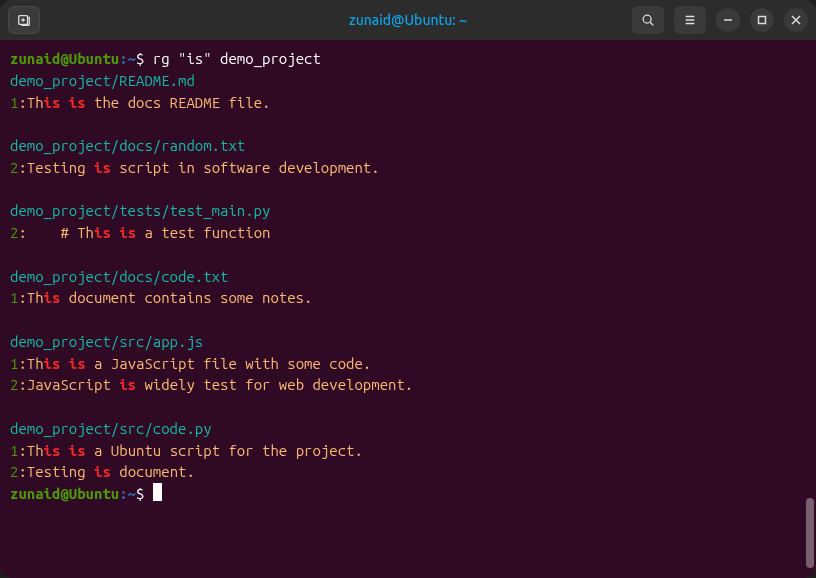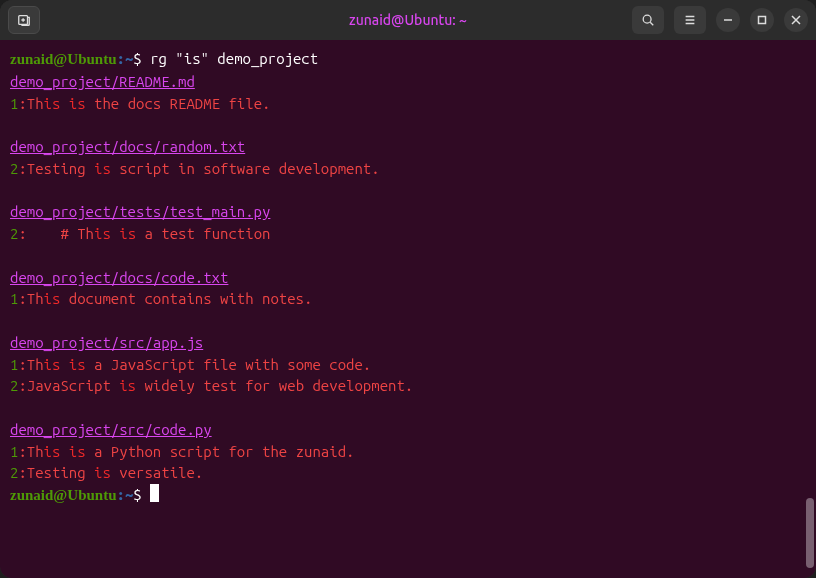--- a/index.html
+++ b/index.html
@@ -43,21 +43,21 @@
       border-radius: 6px;
       display: flex;
       align-items: center;
       justify-content: center;
       color: #ddd;
     }
     .title {
       position: absolute;
       left: 50%;
       transform: translateX(-50%);
-      color: #d946ef;
+      color: #0ea5e9;
       font-family: 'Ubuntu', sans-serif;
       font-size: 14px;
       font-weight: 500;
     }
     .titlebar-right {
       margin-left: auto;
       display: flex;
       gap: 10px;
       align-items: center;
     }
@@ -87,27 +87,27 @@
     .terminal {
       flex: 1;
       background: #300a24;
       padding: 8px 10px;
       font-size: 15px;
       line-height: 1.45;
       color: #ffffff;
       position: relative;
       font-family: 'Ubuntu Mono', 'DejaVu Sans Mono', 'Courier New', monospace;
     }
-    .prompt-user { color: #4e9a06; font-weight: bold; font-family: Liberation Serif, serif; }
+    .prompt-user { color: #4e9a06; font-weight: bold; }
     .prompt-path { color: #3465a4; font-weight: bold; }
     .prompt-cmd { color: #ffffff; }
-    .file-path { color: #d946ef; text-decoration: underline; }
+    .file-path { color: #14b8a6; }
     .line-num { color: #4e9a06; }
-    .match { color: #ef2929; font-weight: normal; }
-    .txt { color: #ef4444; }
+    .match { color: #ef2929; font-weight: bold; }
+    .txt { color: #fdba74; }
     .cursor {
       display: inline-block;
       width: 9px;
       height: 18px;
       background: #ffffff;
       vertical-align: text-bottom;
       margin-bottom: 1px;
     }
     .scrollbar {
       position: absolute;
@@ -173,25 +173,25 @@
 <span class="file-path">demo_project/README.md</span>
 <span class="line-num">1</span><span class="txt">:Th</span><span class="match">is</span><span class="txt"> </span><span class="match">is</span><span class="txt"> the docs README file.</span>
 
 <span class="file-path">demo_project/docs/random.txt</span>
 <span class="line-num">2</span><span class="txt">:Testing </span><span class="match">is</span><span class="txt"> script in software development.</span>
 
 <span class="file-path">demo_project/tests/test_main.py</span>
 <span class="line-num">2</span><span class="txt">:    # Th</span><span class="match">is</span><span class="txt"> </span><span class="match">is</span><span class="txt"> a test function</span>
 
 <span class="file-path">demo_project/docs/code.txt</span>
-<span class="line-num">1</span><span class="txt">:Th</span><span class="match">is</span><span class="txt"> document contains with notes.</span>
+<span class="line-num">1</span><span class="txt">:Th</span><span class="match">is</span><span class="txt"> document contains some notes.</span>
 
 <span class="file-path">demo_project/src/app.js</span>
 <span class="line-num">1</span><span class="txt">:Th</span><span class="match">is</span><span class="txt"> </span><span class="match">is</span><span class="txt"> a JavaScript file with some code.</span>
 <span class="line-num">2</span><span class="txt">:JavaScript </span><span class="match">is</span><span class="txt"> widely test for web development.</span>
 
 <span class="file-path">demo_project/src/code.py</span>
-<span class="line-num">1</span><span class="txt">:Th</span><span class="match">is</span><span class="txt"> </span><span class="match">is</span><span class="txt"> a Python script for the zunaid.</span>
-<span class="line-num">2</span><span class="txt">:Testing </span><span class="match">is</span><span class="txt"> versatile.</span>
+<span class="line-num">1</span><span class="txt">:Th</span><span class="match">is</span><span class="txt"> </span><span class="match">is</span><span class="txt"> a Ubuntu script for the project.</span>
+<span class="line-num">2</span><span class="txt">:Testing </span><span class="match">is</span><span class="txt"> document.</span>
 <span class="prompt-user">zunaid@Ubuntu</span><span class="prompt-path">:</span><span class="prompt-path">~</span><span class="prompt-cmd">$ </span><span class="cursor"></span></pre>
     <div class="scrollbar"></div>
   </div>
 </div>
 
 </body></html>

